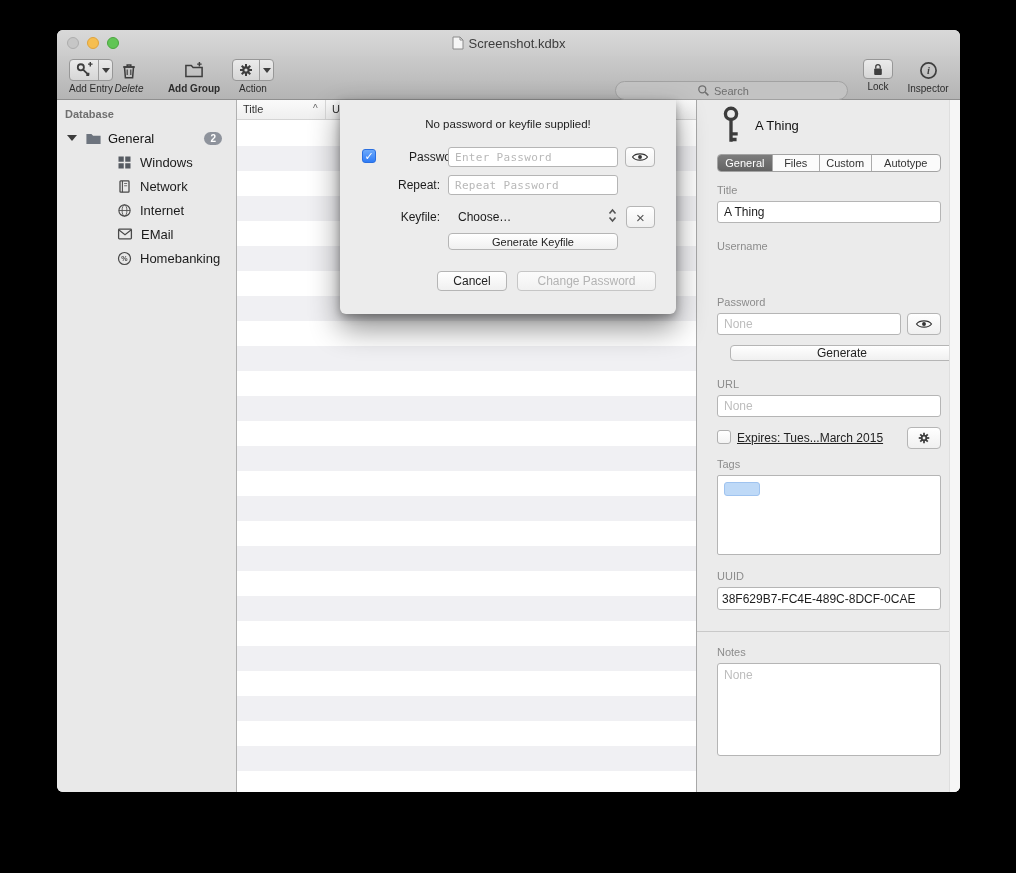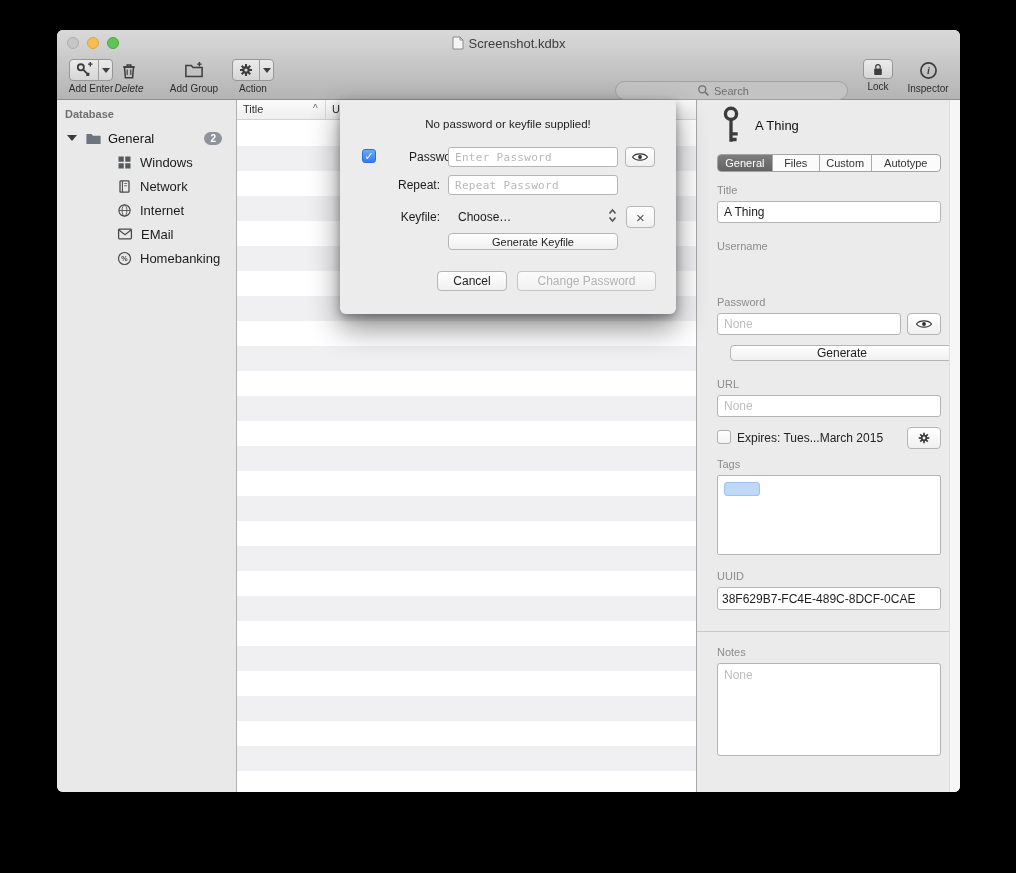--- a/index.html
+++ b/index.html
@@ -95,21 +95,21 @@
   .seg{display:flex;align-items:center;justify-content:center;font-size:11px;color:#333;
        border-right:1px solid #ababab;box-sizing:border-box;}
   .seg:last-child{border-right:none;}
   .seg.selected{background:linear-gradient(#7d7d7d,#636363);color:#fff;}
   .seg-general{flex:55;}.seg-files{flex:47;}.seg-custom{flex:52;}.seg-autotype{flex:70;}
   .insp-label{position:absolute;left:20px;font-size:11px;color:#8c8c8c;}
   .insp-field{position:absolute;left:20px;width:224px;height:22px;}
   .insp-eye{position:absolute;left:210px;top:213px;width:34px;height:22px;}
   .insp-generate{position:absolute;left:33px;top:245px;width:224px;height:16px;}
   .insp-exp-check{position:absolute;left:20px;top:330px;}
-  .insp-exp-label{position:absolute;left:40px;top:331px;font-size:12px;color:#222;}
+  .insp-exp-label{position:absolute;left:40px;top:331px;font-size:12px;color:#222;text-decoration:underline;}
   .insp-gear{position:absolute;left:210px;top:327px;width:34px;height:22px;}
   .tags-box{position:absolute;left:20px;top:375px;width:224px;height:80px;background:#fff;
             border:1px solid #b5b5b5;border-radius:2px;box-sizing:border-box;}
   .tag-pill{position:absolute;left:6px;top:6px;width:36px;height:14px;background:#bed9f7;
             border:1px solid #9fc3ef;border-radius:3px;box-sizing:border-box;}
   .uuid-field{top:487px;height:23px;padding:0 4px;}
   .insp-div{position:absolute;left:0;top:531px;width:253px;height:1px;background:#c9c9c9;}
   .notes-box{position:absolute;left:20px;top:563px;width:224px;height:93px;resize:none;}
   .notes-box.field{padding:4px 6px;}
 </style>
@@ -141,35 +141,35 @@
           <svg width="18" height="18" viewBox="0 0 20 20">
               <circle cx="6.5" cy="7" r="3.4" fill="none" stroke="#3e3e3e" stroke-width="2"></circle>
               <path d="M9 9.5 L15 15.5 M12.5 15.8 h3 M15 13 v3" stroke="#3e3e3e" stroke-width="2" fill="none"></path>
               <path d="M14.5 3.5 h5 M17 1 v5" stroke="#3e3e3e" stroke-width="1.6"></path>
             </svg>
         </span>
         <span class="arrow">
             <span class="tri-down"></span>
           </span>
       </div>
-      <div class="tb-label">Add Enter</div>
+      <div class="tb-label">Add Entry</div>
     </div>
 
     <div class="tb-item" style="left:52px;top:3px;width:40px;font-style:italic;">
       <div class="tb-iconrow">
         <svg width="18" height="19" viewBox="0 0 20 21">
             <path d="M5 6.5 h10 l-1 12 h-8 Z" fill="none" stroke="#3e3e3e" stroke-width="1.7"></path>
             <path d="M3.5 6.5 h13 M8 6.5 V4.5 h4 v2" fill="none" stroke="#3e3e3e" stroke-width="1.7"></path>
             <path d="M8 9.5 v6 M12 9.5 v6" stroke="#3e3e3e" stroke-width="1.3"></path>
           </svg>
       </div>
       <div class="tb-label">Delete</div>
     </div>
 
-    <div class="tb-item" style="left:106px;top:3px;width:62px;">
+    <div class="tb-item" style="left:106px;top:3px;width:62px;font-weight:bold;">
       <div class="tb-iconrow">
         <svg width="20" height="18" viewBox="0 0 22 20">
             <path d="M2 5 h6 l2 2.2 h10 v10 H2 Z" fill="none" stroke="#3e3e3e" stroke-width="1.7"></path>
             <path d="M14.5 3.5 h5 M17 1 v5" stroke="#3e3e3e" stroke-width="1.6"></path>
           </svg>
       </div>
       <div class="tb-label">Add Group</div>
     </div>
 
     <div class="tb-item" style="left:172px;top:3px;width:48px;">

